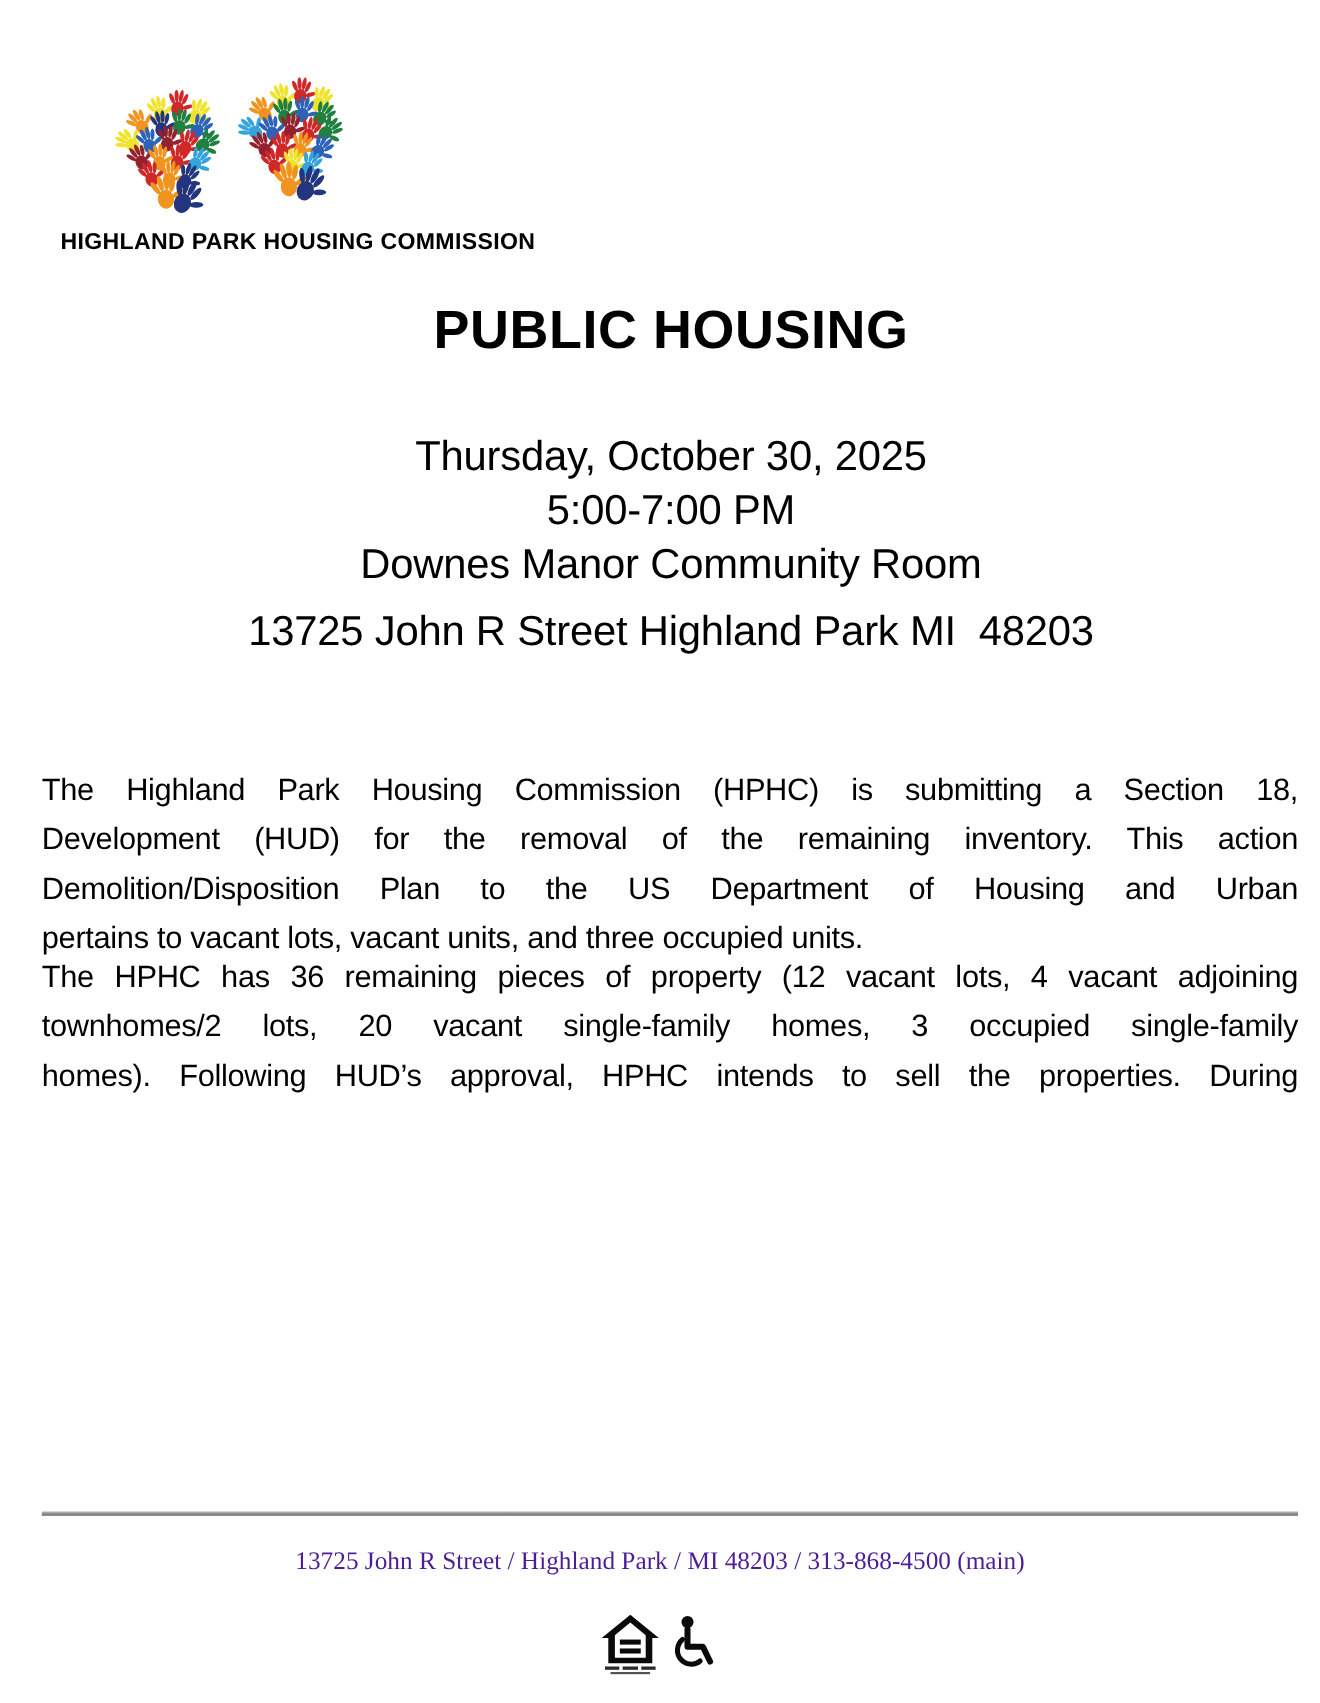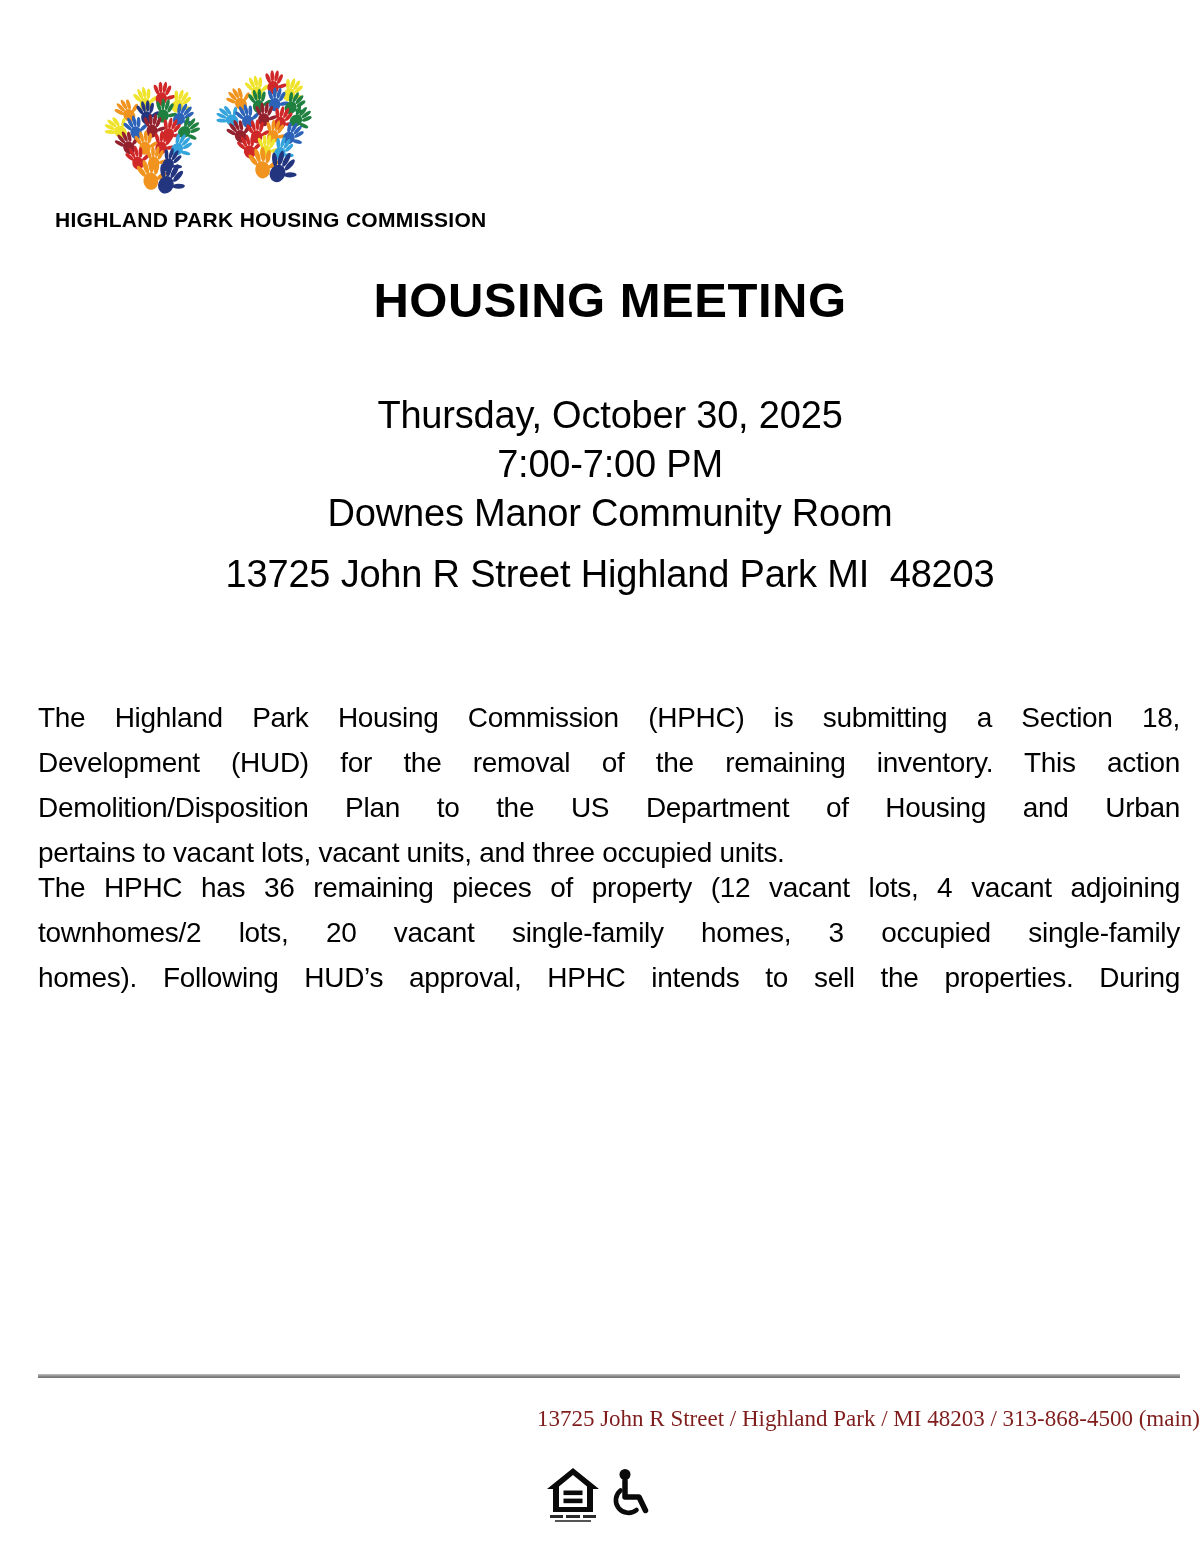--- a/index.html
+++ b/index.html
@@ -68,24 +68,24 @@
     width: 1142px;
     top: 1374px;
     height: 4px;
     background: linear-gradient(to bottom, #c2c2c2, #8a8a8a 55%, #6f6f6f);
   }
   .footer-contact {
     position: absolute;
     left: 0;
     width: 1200px;
     top: 1406px;
-    text-align: right;
+    text-align: center;
     font-family: "Liberation Serif", serif;
     font-size: 23px;
-    color: #7f1d1d;
+    color: #4c1d95;
   }
   .footer-icons {
     position: absolute;
     left: 0;
     width: 1200px;
     top: 1468px;
     display: flex;
     justify-content: center;
     align-items: flex-start;
     gap: 9px;
@@ -148,25 +148,25 @@
     <use href="#hand" transform="translate(196 58) rotate(40)" fill="#2c63b8"></use>
     <use href="#hand" transform="translate(152 72) rotate(-18)" fill="#d02828"></use>
     <use href="#hand" transform="translate(170 72) rotate(8)" fill="#efe32b"></use>
     <use href="#hand" transform="translate(186 74) rotate(28)" fill="#35a3dc"></use>
     <use href="#hand" transform="translate(166 90) rotate(-8) scale(1.3)" fill="#f0941f"></use>
     <use href="#hand" transform="translate(184 94) rotate(24) scale(1.35)" fill="#24357f"></use>
   </svg>
 
   <div class="org-name">HIGHLAND PARK HOUSING COMMISSION</div>
 
-  <div class="title">HOUSING MEETING</div>
+  <div class="title">PUBLIC HOUSING</div>
 
   <div class="event-block">
     <div>Thursday, October 30, 2025</div>
-    <div>7:00-7:00 PM</div>
+    <div>5:00-7:00 PM</div>
     <div>Downes Manor Community Room</div>
     <div class="address">13725 John R Street Highland Park MI  48203</div>
   </div>
 
   <div class="body-para para1">
     <div class="jline">The Highland Park Housing Commission (HPHC) is submitting a Section 18,</div>
     <div class="jline">Development (HUD) for the removal of the remaining inventory.  This action</div>
     <div class="jline">Demolition/Disposition Plan to the US Department of Housing and Urban</div>
     <div class="jline last">pertains to vacant lots, vacant units, and three occupied units.</div>
   </div>

